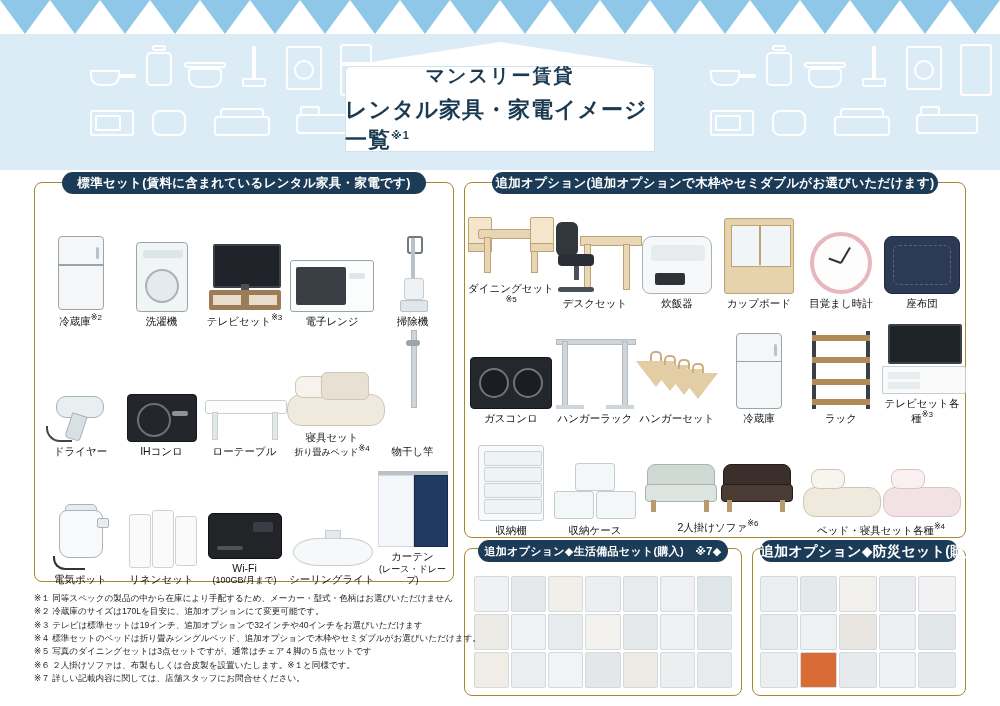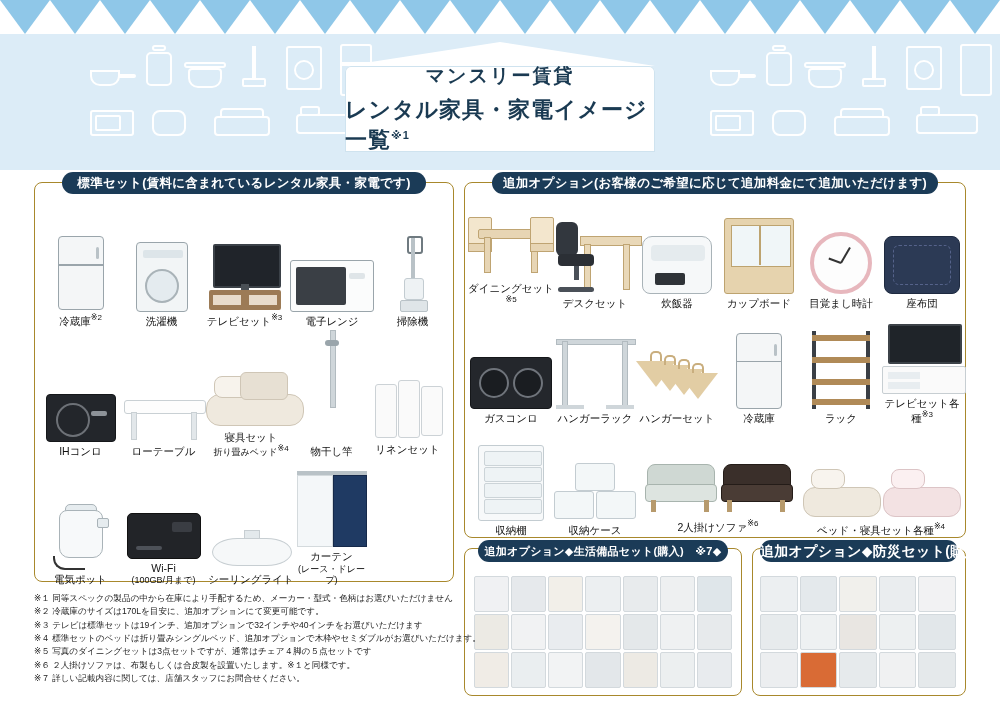--- a/index.html
+++ b/index.html
@@ -388,20 +388,30 @@
           <div class="pole"></div>
           <div class="body"></div>
           <div class="head"></div>
         </div>
       </div>
     <div class="cap"><span>掃除機</span></div>
   </div>
 
   <div class="cell" style="width:81px;height:130px;">
     <div class="thumb" style="height:92px;">
+        <div class="sh dryer">
+          <div class="barrel"></div>
+          <div class="handle"></div>
+          <div class="cord"></div>
+        </div>
+      </div>
+    <div class="cap"><span>ドライヤー</span></div>
+  </div>
+  <div class="cell" style="width:81px;height:130px;">
+    <div class="thumb" style="height:92px;">
         <div class="sh ihcook"></div>
       </div>
     <div class="cap"><span>IHコンロ</span></div>
   </div>
   <div class="cell" style="width:85px;height:130px;">
     <div class="thumb" style="height:92px;">
         <div class="sh lowtable">
           <div class="top"></div>
           <div class="lg l1"></div>
           <div class="lg l2"></div>
@@ -422,41 +432,41 @@
   <div class="cell" style="width:71px;height:130px;gap:36px;">
     <div class="thumb" style="height:92px;">
         <div class="sh polerod">
           <div class="p"></div>
           <div class="c"></div>
         </div>
       </div>
     <div class="cap"><span>物干し竿</span></div>
   </div>
 
-  <div class="cell" style="width:81px;height:128px;">
-    <div class="thumb" style="height:90px;">
-        <div class="sh linen">
-          <div class="t t1"></div>
-          <div class="t t2"></div>
-          <div class="t t3"></div>
-        </div>
-      </div>
-    <div class="cap"><span>リネンセット</span></div>
-  </div>
   <div class="cell" style="width:81px;height:128px;">
     <div class="thumb" style="height:90px;">
         <div class="sh kettle">
           <div class="lid"></div>
           <div class="b"></div>
           <div class="sp"></div>
           <div class="cord"></div>
         </div>
       </div>
     <div class="cap"><span>電気ポット</span></div>
   </div>
+  <div class="cell" style="width:81px;height:128px;">
+    <div class="thumb" style="height:90px;">
+        <div class="sh linen">
+          <div class="t t1"></div>
+          <div class="t t2"></div>
+          <div class="t t3"></div>
+        </div>
+      </div>
+    <div class="cap"><span>リネンセット</span></div>
+  </div>
   <div class="cell" style="width:85px;height:128px;">
     <div class="thumb" style="height:90px;">
         <div class="sh wifi"></div>
       </div>
     <div class="cap"><span>Wi-Fi</span><span class="sub">(100GB/月まで)</span></div>
   </div>
   <div class="cell" style="width:90px;height:128px;">
     <div class="thumb" style="height:90px;">
         <div class="sh ceiling">
           <div class="c"></div>
@@ -471,21 +481,21 @@
           <div class="rail"></div>
           <div class="sheer"></div>
           <div class="drape"></div>
         </div>
       </div>
     <div class="cap"><span>カーテン</span><span class="sub">(レース・ドレープ)</span></div>
   </div>
 </div>
 
 <div class="panel" style="left:464px;top:182px;width:502px;height:356px;"></div>
-<div class="panel-head" style="left:492px;top:172px;width:446px;">追加オプション(お客様のご希望に応じて追加料金にて追加いただけます)</div>
+<div class="panel-head" style="left:492px;top:172px;width:446px;">追加オプション(追加オプションで木枠やセミダブルがお選びいただけます)</div>
 
 <div class="grid" style="left:468px;top:198px;width:494px;">
 
   <div class="cell" style="width:86px;height:112px;">
     <div class="thumb" style="height:88px;">
         <div class="sh dining">
           <div class="ch chL">
             <div class="bk"></div>
             <div class="st"></div>
           </div>

